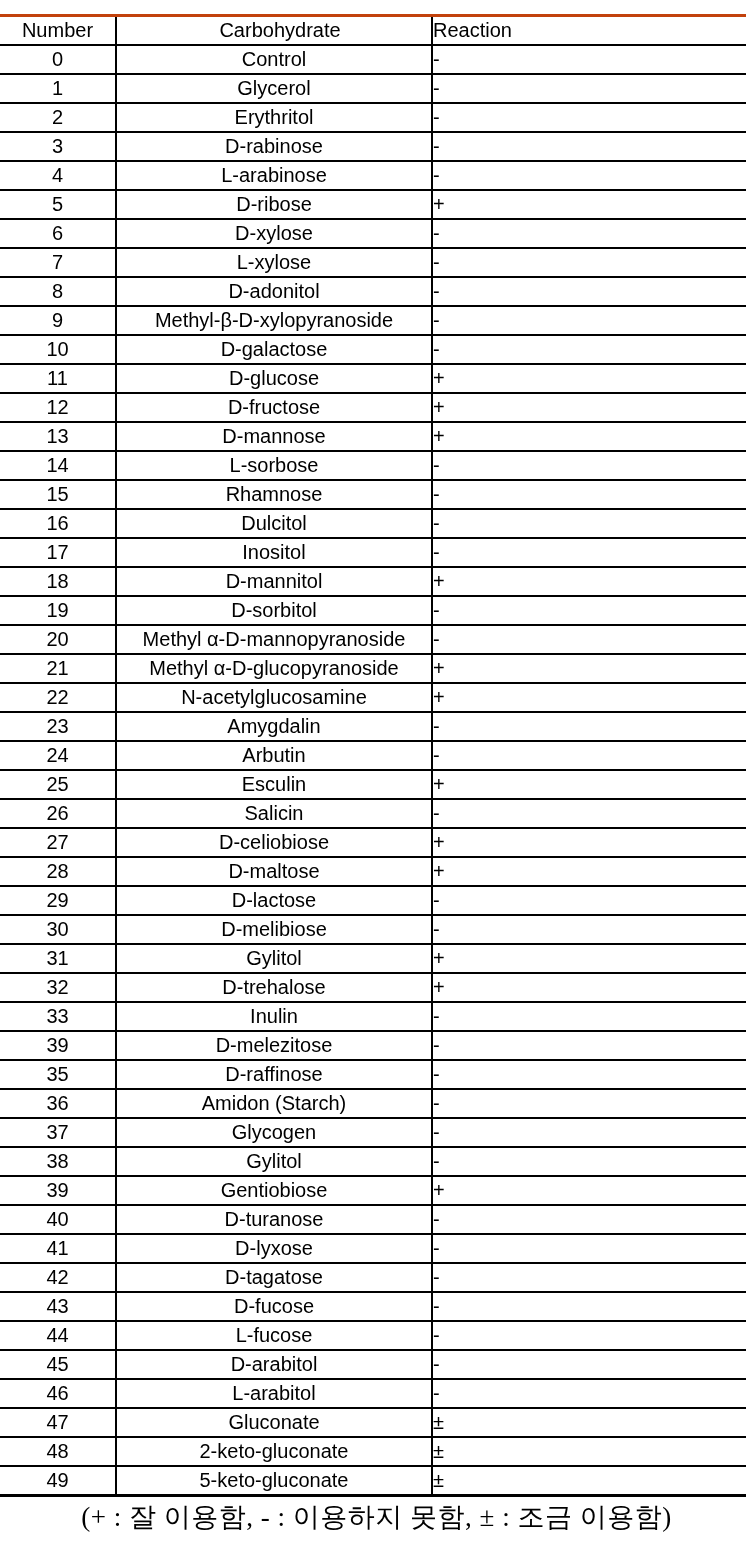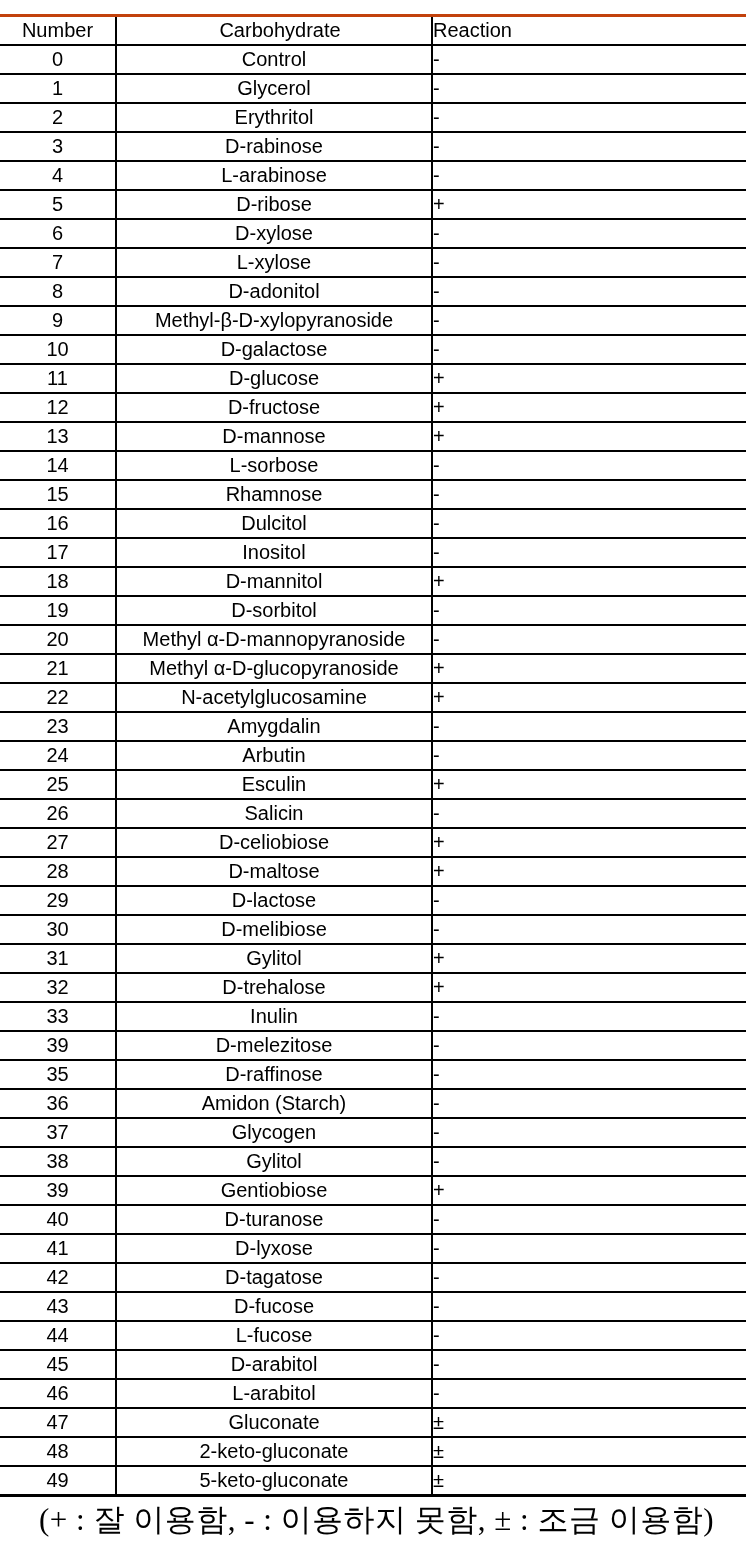--- a/index.html
+++ b/index.html
@@ -60,21 +60,21 @@
   th.col-carb {
     text-align: center;
     padding-left: 12px;
   }
   .legend {
     position: absolute;
     top: 1499px;
     left: 0;
     width: 753px;
     text-align: center;
-    font-size: 31px;
+    font-size: 27px;
     font-family: "Liberation Serif", serif;
     letter-spacing: 0.5px;
   }
 </style>
 </head>
 <body>
 
 <div class="page">
   <table class="data-table">
     <colgroup>

